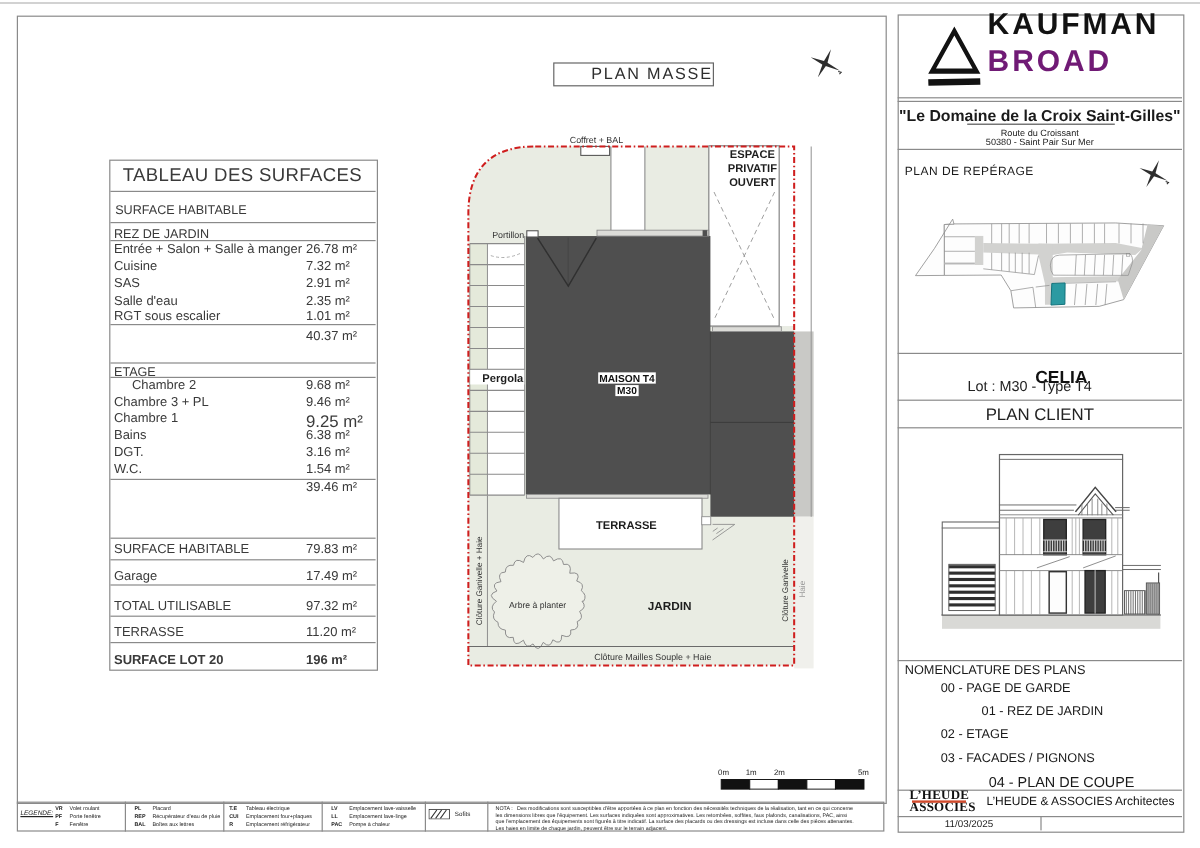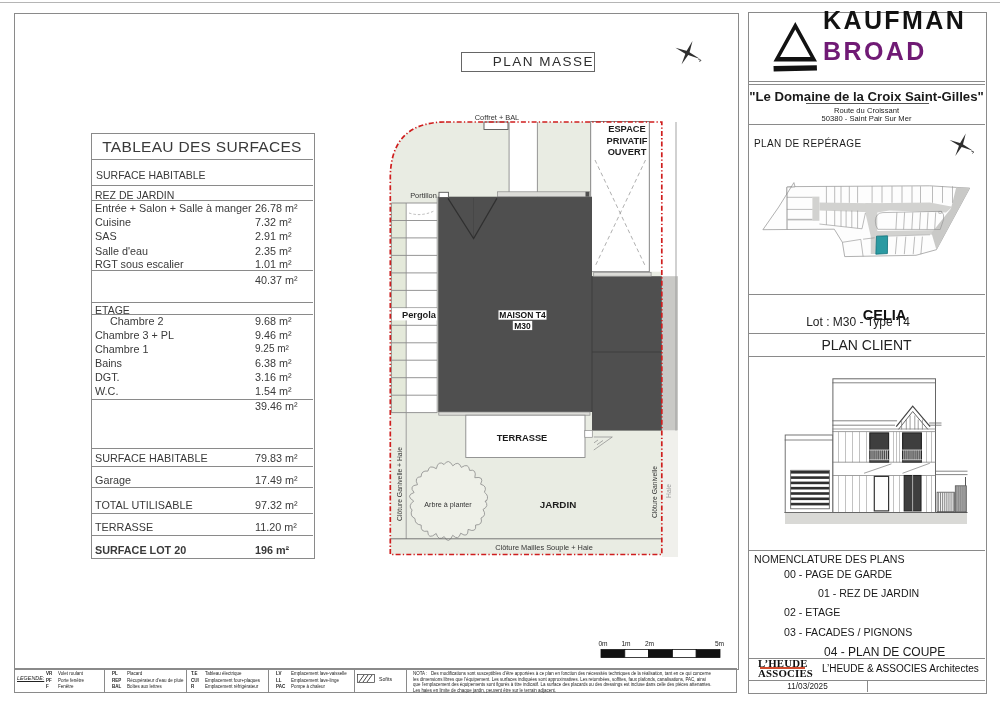--- a/index.html
+++ b/index.html
@@ -42,21 +42,21 @@
 <div class="abs" style="left:92px;top:302.0px;width:221px;height:1px;background:#8a8a8a;"></div>
 
 <div class="abs tg" style="left:95px;top:303.5px;font-size:10.5px;">ETAGE</div>
 <div class="abs" style="left:92px;top:313.5px;width:221px;height:1px;background:#8a8a8a;"></div>
 
 <div class="abs tg" style="left:95px;top:314.8px;font-size:10.8px;font-weight:normal;white-space:nowrap;margin-left:15px;">Chambre 2</div>
 <div class="abs tg" style="left:255px;top:314.8px;font-size:10.8px;font-weight:normal;white-space:nowrap;">9.68 m²</div>
 <div class="abs tg" style="left:95px;top:328.9px;font-size:10.8px;font-weight:normal;white-space:nowrap;">Chambre 3 + PL</div>
 <div class="abs tg" style="left:255px;top:328.9px;font-size:10.8px;font-weight:normal;white-space:nowrap;">9.46 m²</div>
 <div class="abs tg" style="left:95px;top:342.9px;font-size:10.8px;font-weight:normal;white-space:nowrap;">Chambre 1</div>
-<div class="abs tg" style="left:255px;top:342.9px;font-size:10px;font-weight:normal;white-space:nowrap;">9.25 m²</div>
+<div class="abs tg" style="left:255px;top:342.9px;font-size:14px;font-weight:normal;white-space:nowrap;">9.25 m²</div>
 <div class="abs tg" style="left:95px;top:357.0px;font-size:10.8px;font-weight:normal;white-space:nowrap;">Bains</div>
 <div class="abs tg" style="left:255px;top:357.0px;font-size:10.8px;font-weight:normal;white-space:nowrap;">6.38 m²</div>
 <div class="abs tg" style="left:95px;top:371.0px;font-size:10.8px;font-weight:normal;white-space:nowrap;">DGT.</div>
 <div class="abs tg" style="left:255px;top:371.0px;font-size:10.8px;font-weight:normal;white-space:nowrap;">3.16 m²</div>
 <div class="abs tg" style="left:95px;top:385.1px;font-size:10.8px;font-weight:normal;white-space:nowrap;">W.C.</div>
 <div class="abs tg" style="left:255px;top:385.1px;font-size:10.8px;font-weight:normal;white-space:nowrap;">1.54 m²</div>
 <div class="abs tg" style="left:255px;top:400.3px;font-size:10.8px;font-weight:normal;white-space:nowrap;">39.46 m²</div>
 <div class="abs" style="left:92px;top:399.0px;width:221px;height:1px;background:#8a8a8a;"></div>
 <div class="abs" style="left:92px;top:448.0px;width:221px;height:1px;background:#8a8a8a;"></div>
 

